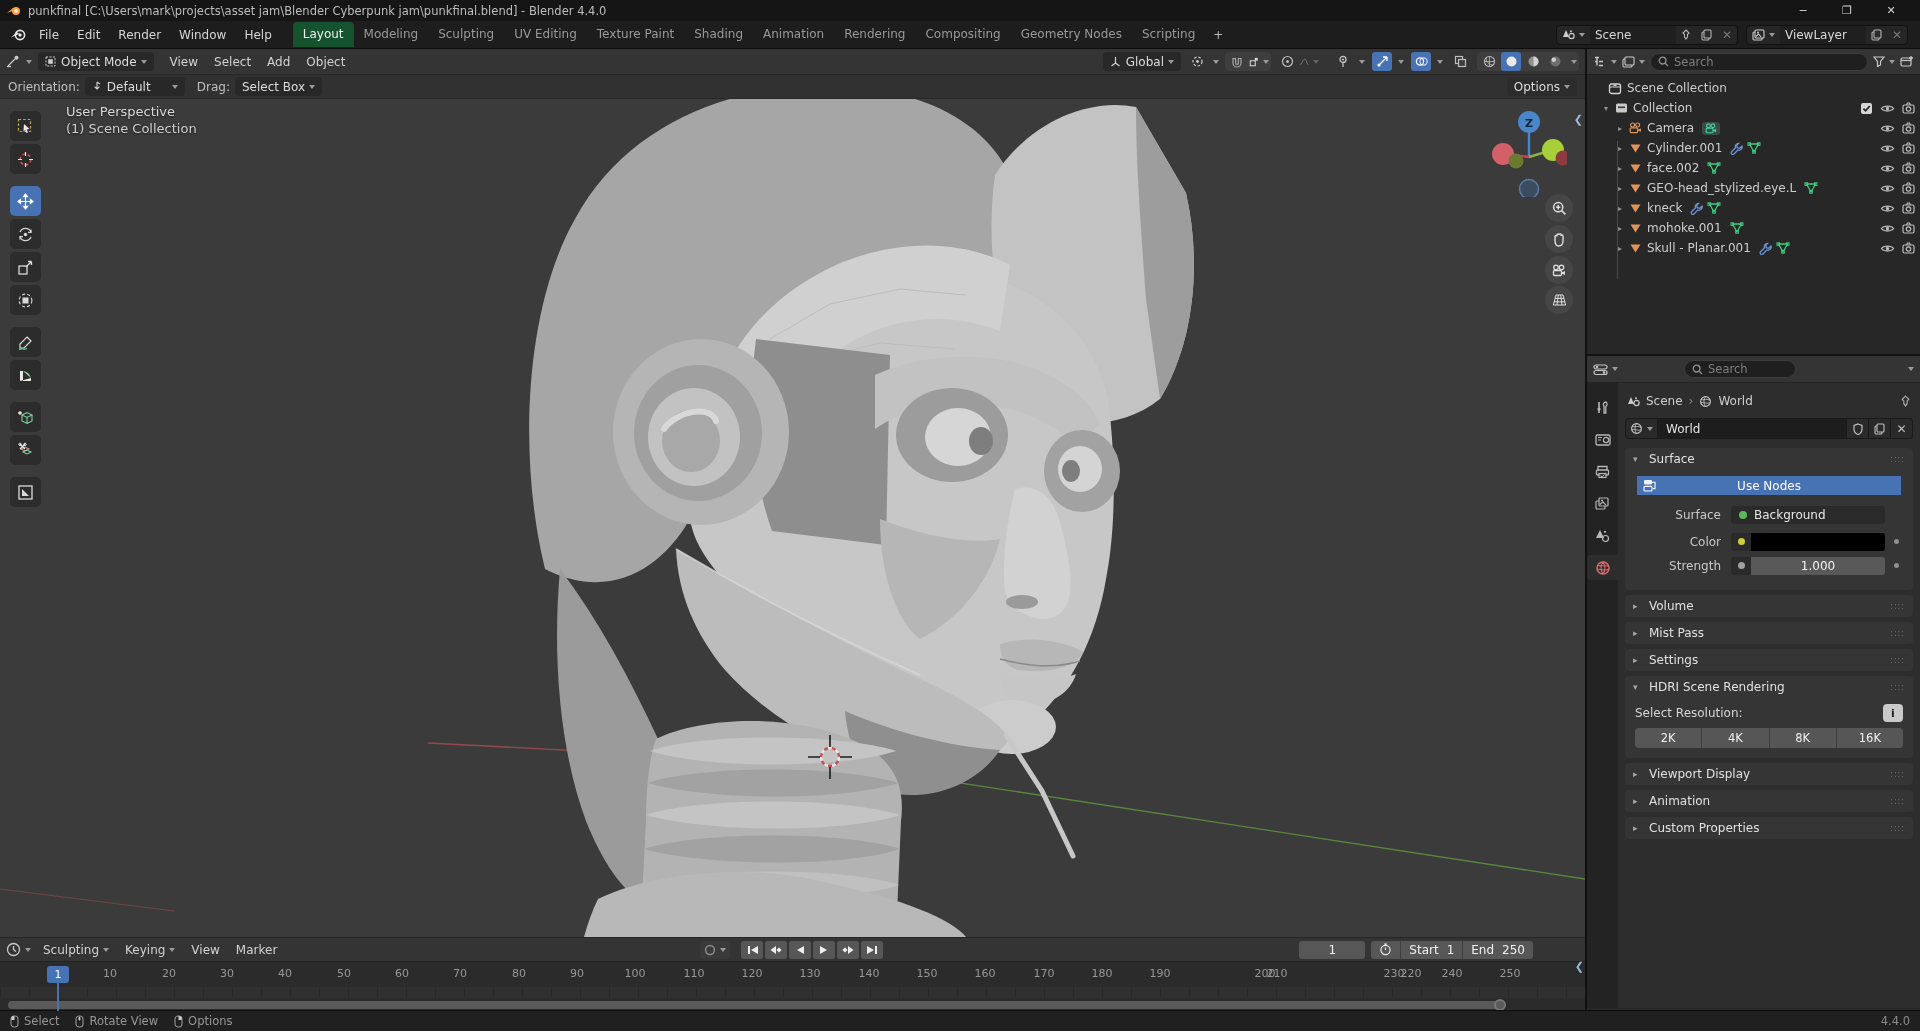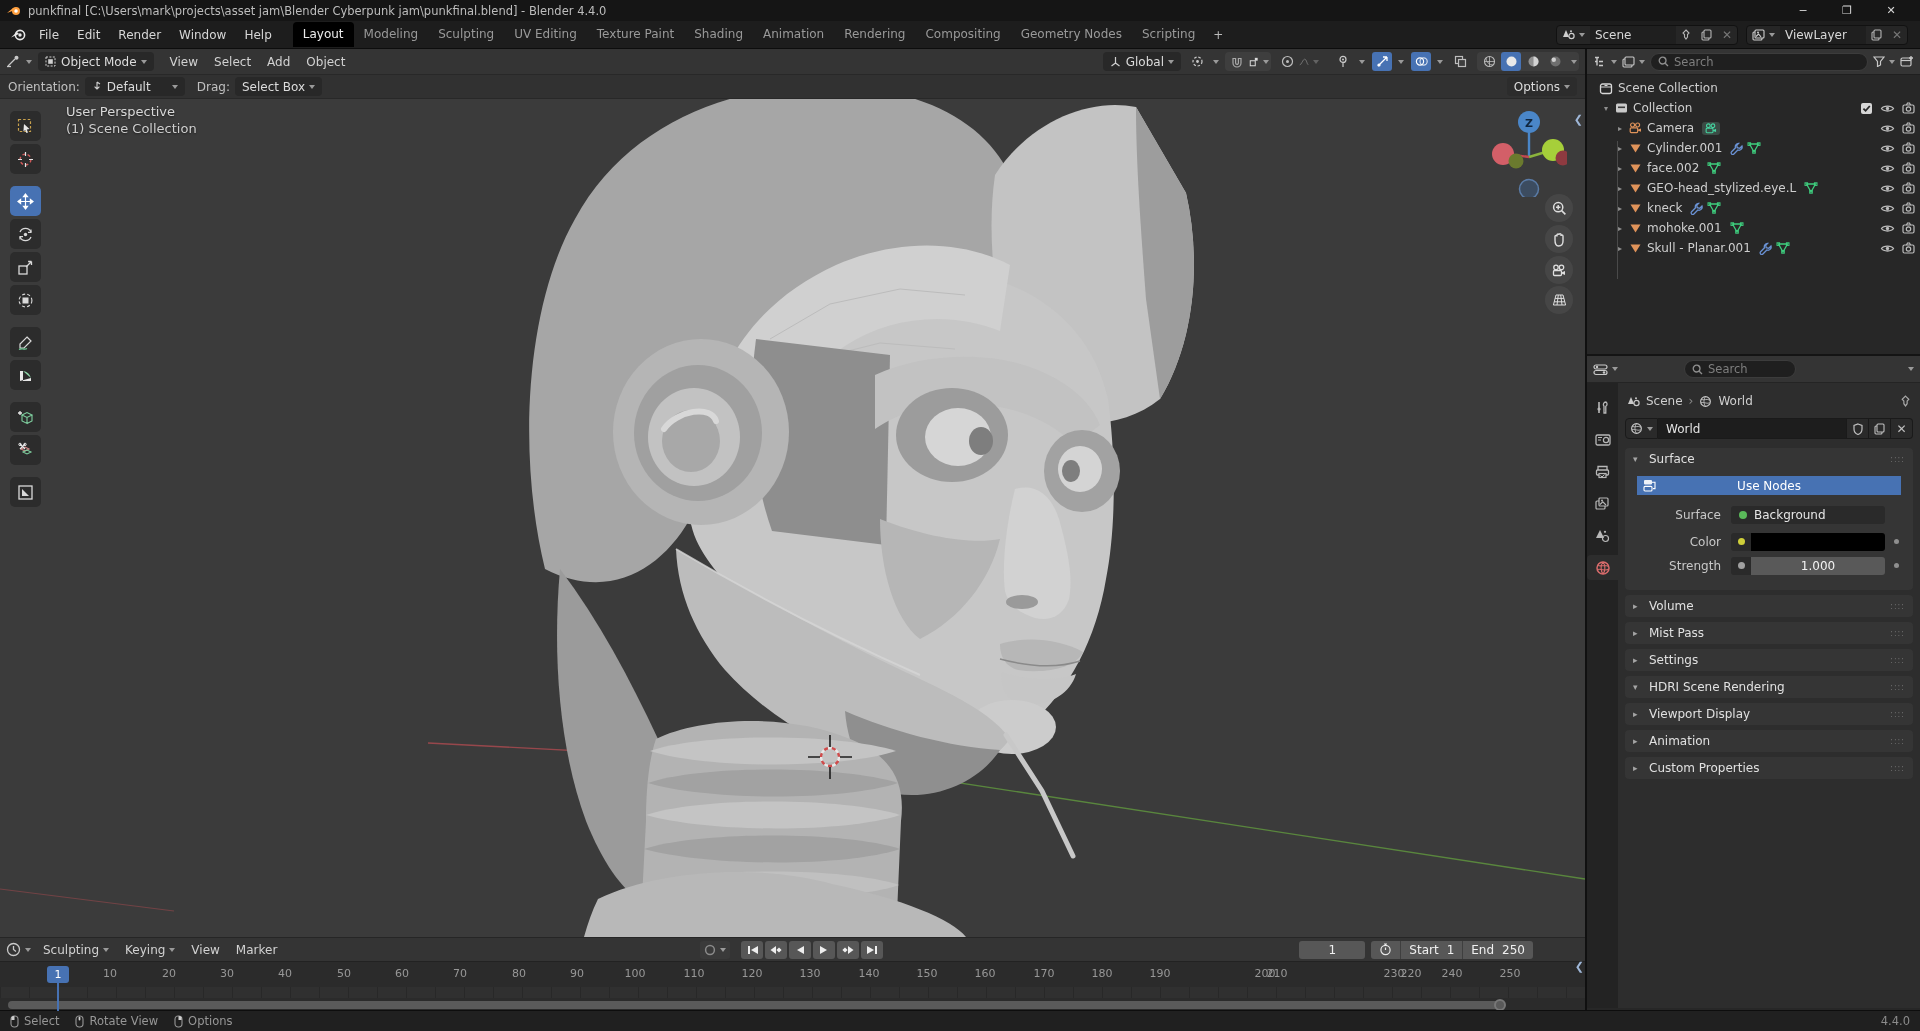--- a/index.html
+++ b/index.html
@@ -11,21 +11,21 @@
 
 .titlebar{position:absolute;top:0;left:0;right:0;height:21px;background:#151515;display:flex;align-items:center;padding:0 7px;color:#bdbdbd;font-size:11.5px;white-space:nowrap}
 .titlebar .blogo{margin-right:7px}
 .win-controls{margin-left:auto;display:flex;align-items:center;gap:0;color:#d6d6d6}
 .win-btn{width:44px;height:21px;display:flex;align-items:center;justify-content:center;font-size:11px}
 
 .topbar{position:absolute;top:21px;left:0;right:0;height:28px;background:#1d1d1d;border-bottom:1px solid #0d0d0d;display:flex;align-items:center;padding:0 6px;white-space:nowrap}
 .menu-item{padding:3px 9px;color:#d6d6d6;border-radius:3px}
 .tabs{display:flex;align-items:center;margin-left:12px}
 .tab{padding:5px 10px 6px;color:#999;border-radius:4px 4px 0 0}
-.tab.active{background:#000000;color:#ececec}
+.tab.active{background:#14532d;color:#ececec}
 .tab-add{color:#bbb;padding:2px 8px}
 .topbar-right{margin-left:auto;display:flex;align-items:center;gap:8px;padding-right:6px}
 .idpill{display:flex;align-items:center;background:#262626;border:1px solid #111;border-radius:4px;height:20px;overflow:hidden}
 .idpill .seg{display:flex;align-items:center;padding:0 5px;height:100%}
 .idpill .seg.name{background:#1f1f1f;min-width:86px;color:#d8d8d8}
 .idpill .seg.dim{color:#777}
 
 .left-col{position:absolute;top:49px;left:0;width:1585px;height:961px;background:#3b3b3b}
 .col-divider{position:absolute;top:49px;left:1585px;width:2px;height:961px;background:#101010}
 .right-col{position:absolute;top:49px;left:1587px;width:333px;height:961px;background:#272727}
@@ -713,21 +713,21 @@
           <svg width="14" height="13" viewBox="0 0 14 13">
             <rect x="1" y="3" width="10" height="8" rx="1.5" fill="none" stroke="#c9c9c9" stroke-width="1.2"></rect>
             <path d="M1 5.5 h10" stroke="#c9c9c9" stroke-width="1.2"></path>
             <path d="M11 1 v4 M9 3 h4" stroke="#c9c9c9" stroke-width="1.3"></path>
           </svg>
         </span>
     </div>
     <div class="otree">
       <div class="treeline"></div>
 
-      <div class="orow" style="padding-left:11px">
+      <div class="orow" style="padding-left:20px">
         <span class="oic">
             <svg width="14" height="13" viewBox="0 0 14 13">
               <rect x="1.5" y="2" width="11" height="9.5" rx="2" fill="none" stroke="#d8d8d8" stroke-width="1.3"></rect>
               <path d="M1.5 5 h11 M5.5 3.5 h3" stroke="#d8d8d8" stroke-width="1.2"></path>
             </svg>
           </span>
         <span>Scene Collection</span>
       </div>
 
       <div class="orow" style="padding-left:12px">
@@ -1219,20 +1219,34 @@
               <span class="grip">::::</span>
             </div>
         </div>
 
         <div class="panel">
           <div class="panel-h">
             <span class="caret">▾</span>
             <span>HDRI Scene Rendering</span>
             <span class="grip">::::</span>
           </div>
+          <div class="panel-body" style="padding-top:2px">
+            <div class="selres">
+              <span>Select Resolution:</span>
+              <span class="infobtn">
+                  <span>i</span>
+                </span>
+            </div>
+            <div class="resrow">
+              <span class="resbtn">2K</span>
+              <span class="resbtn">4K</span>
+              <span class="resbtn">8K</span>
+              <span class="resbtn">16K</span>
+            </div>
+          </div>
         </div>
 
         <div class="panel">
           <div class="panel-h">
               <span class="caret">▸</span>
               <span>Viewport Display</span>
               <span class="grip">::::</span>
             </div>
         </div>
         <div class="panel">

